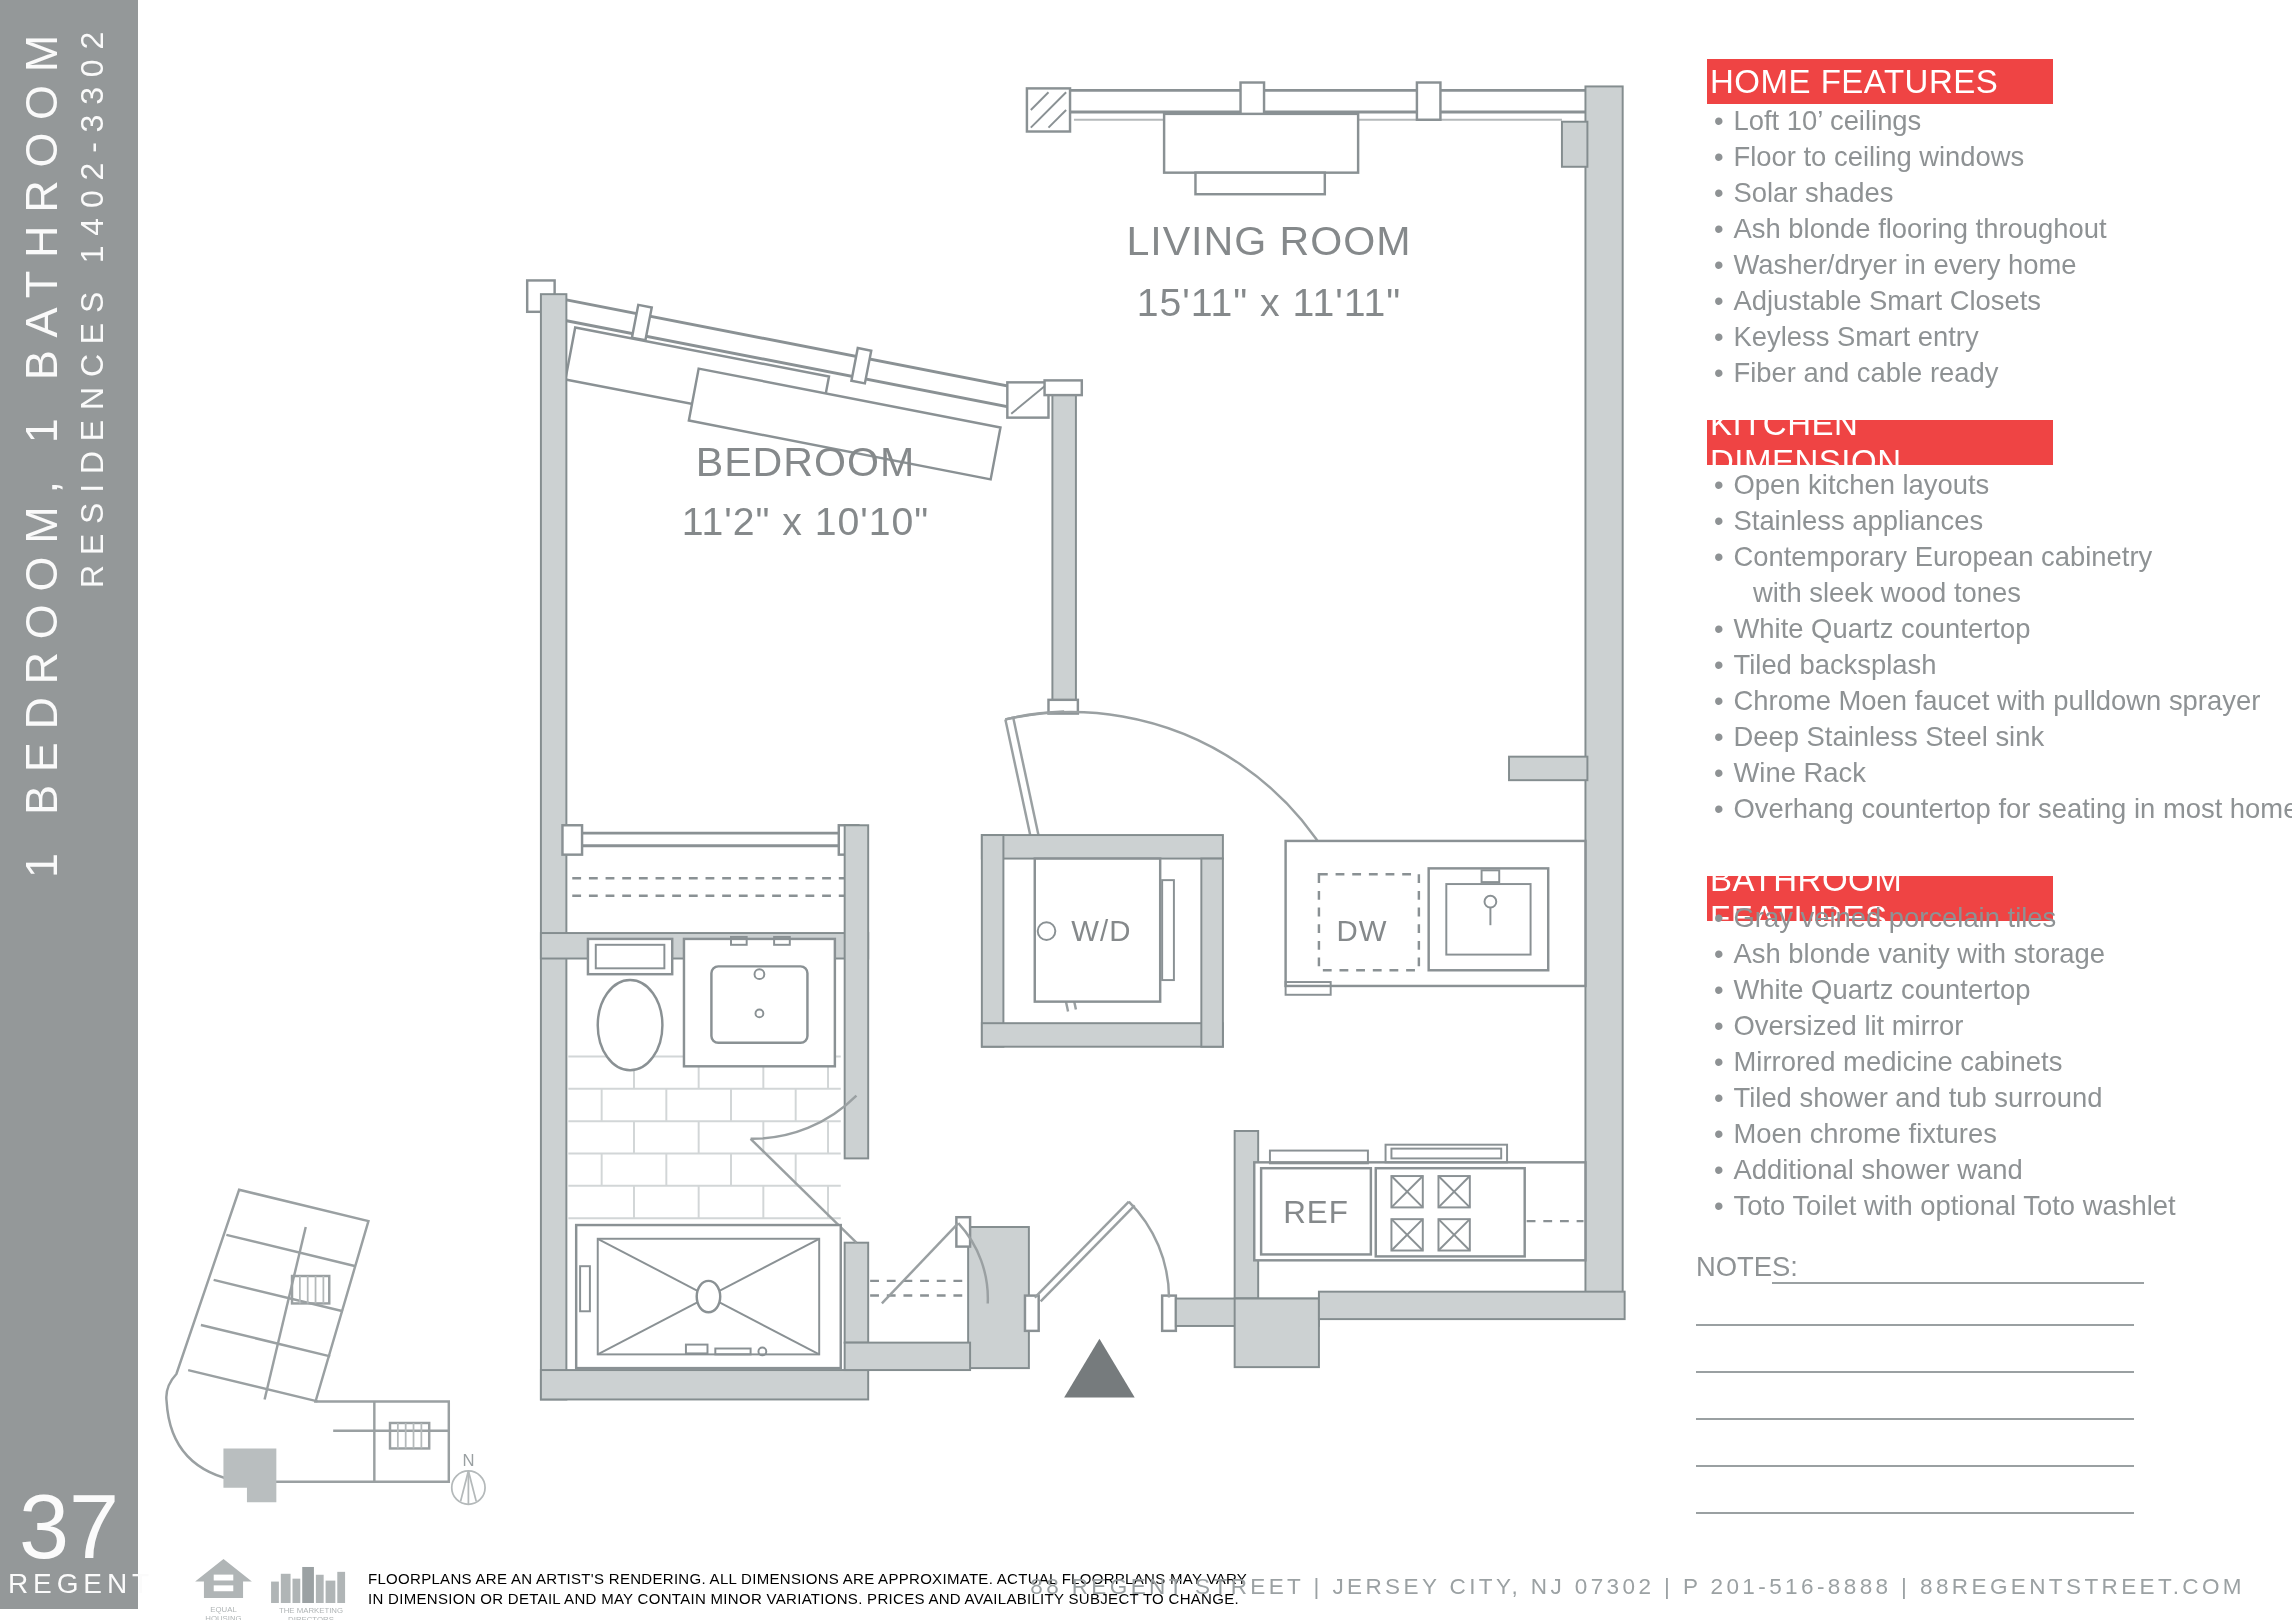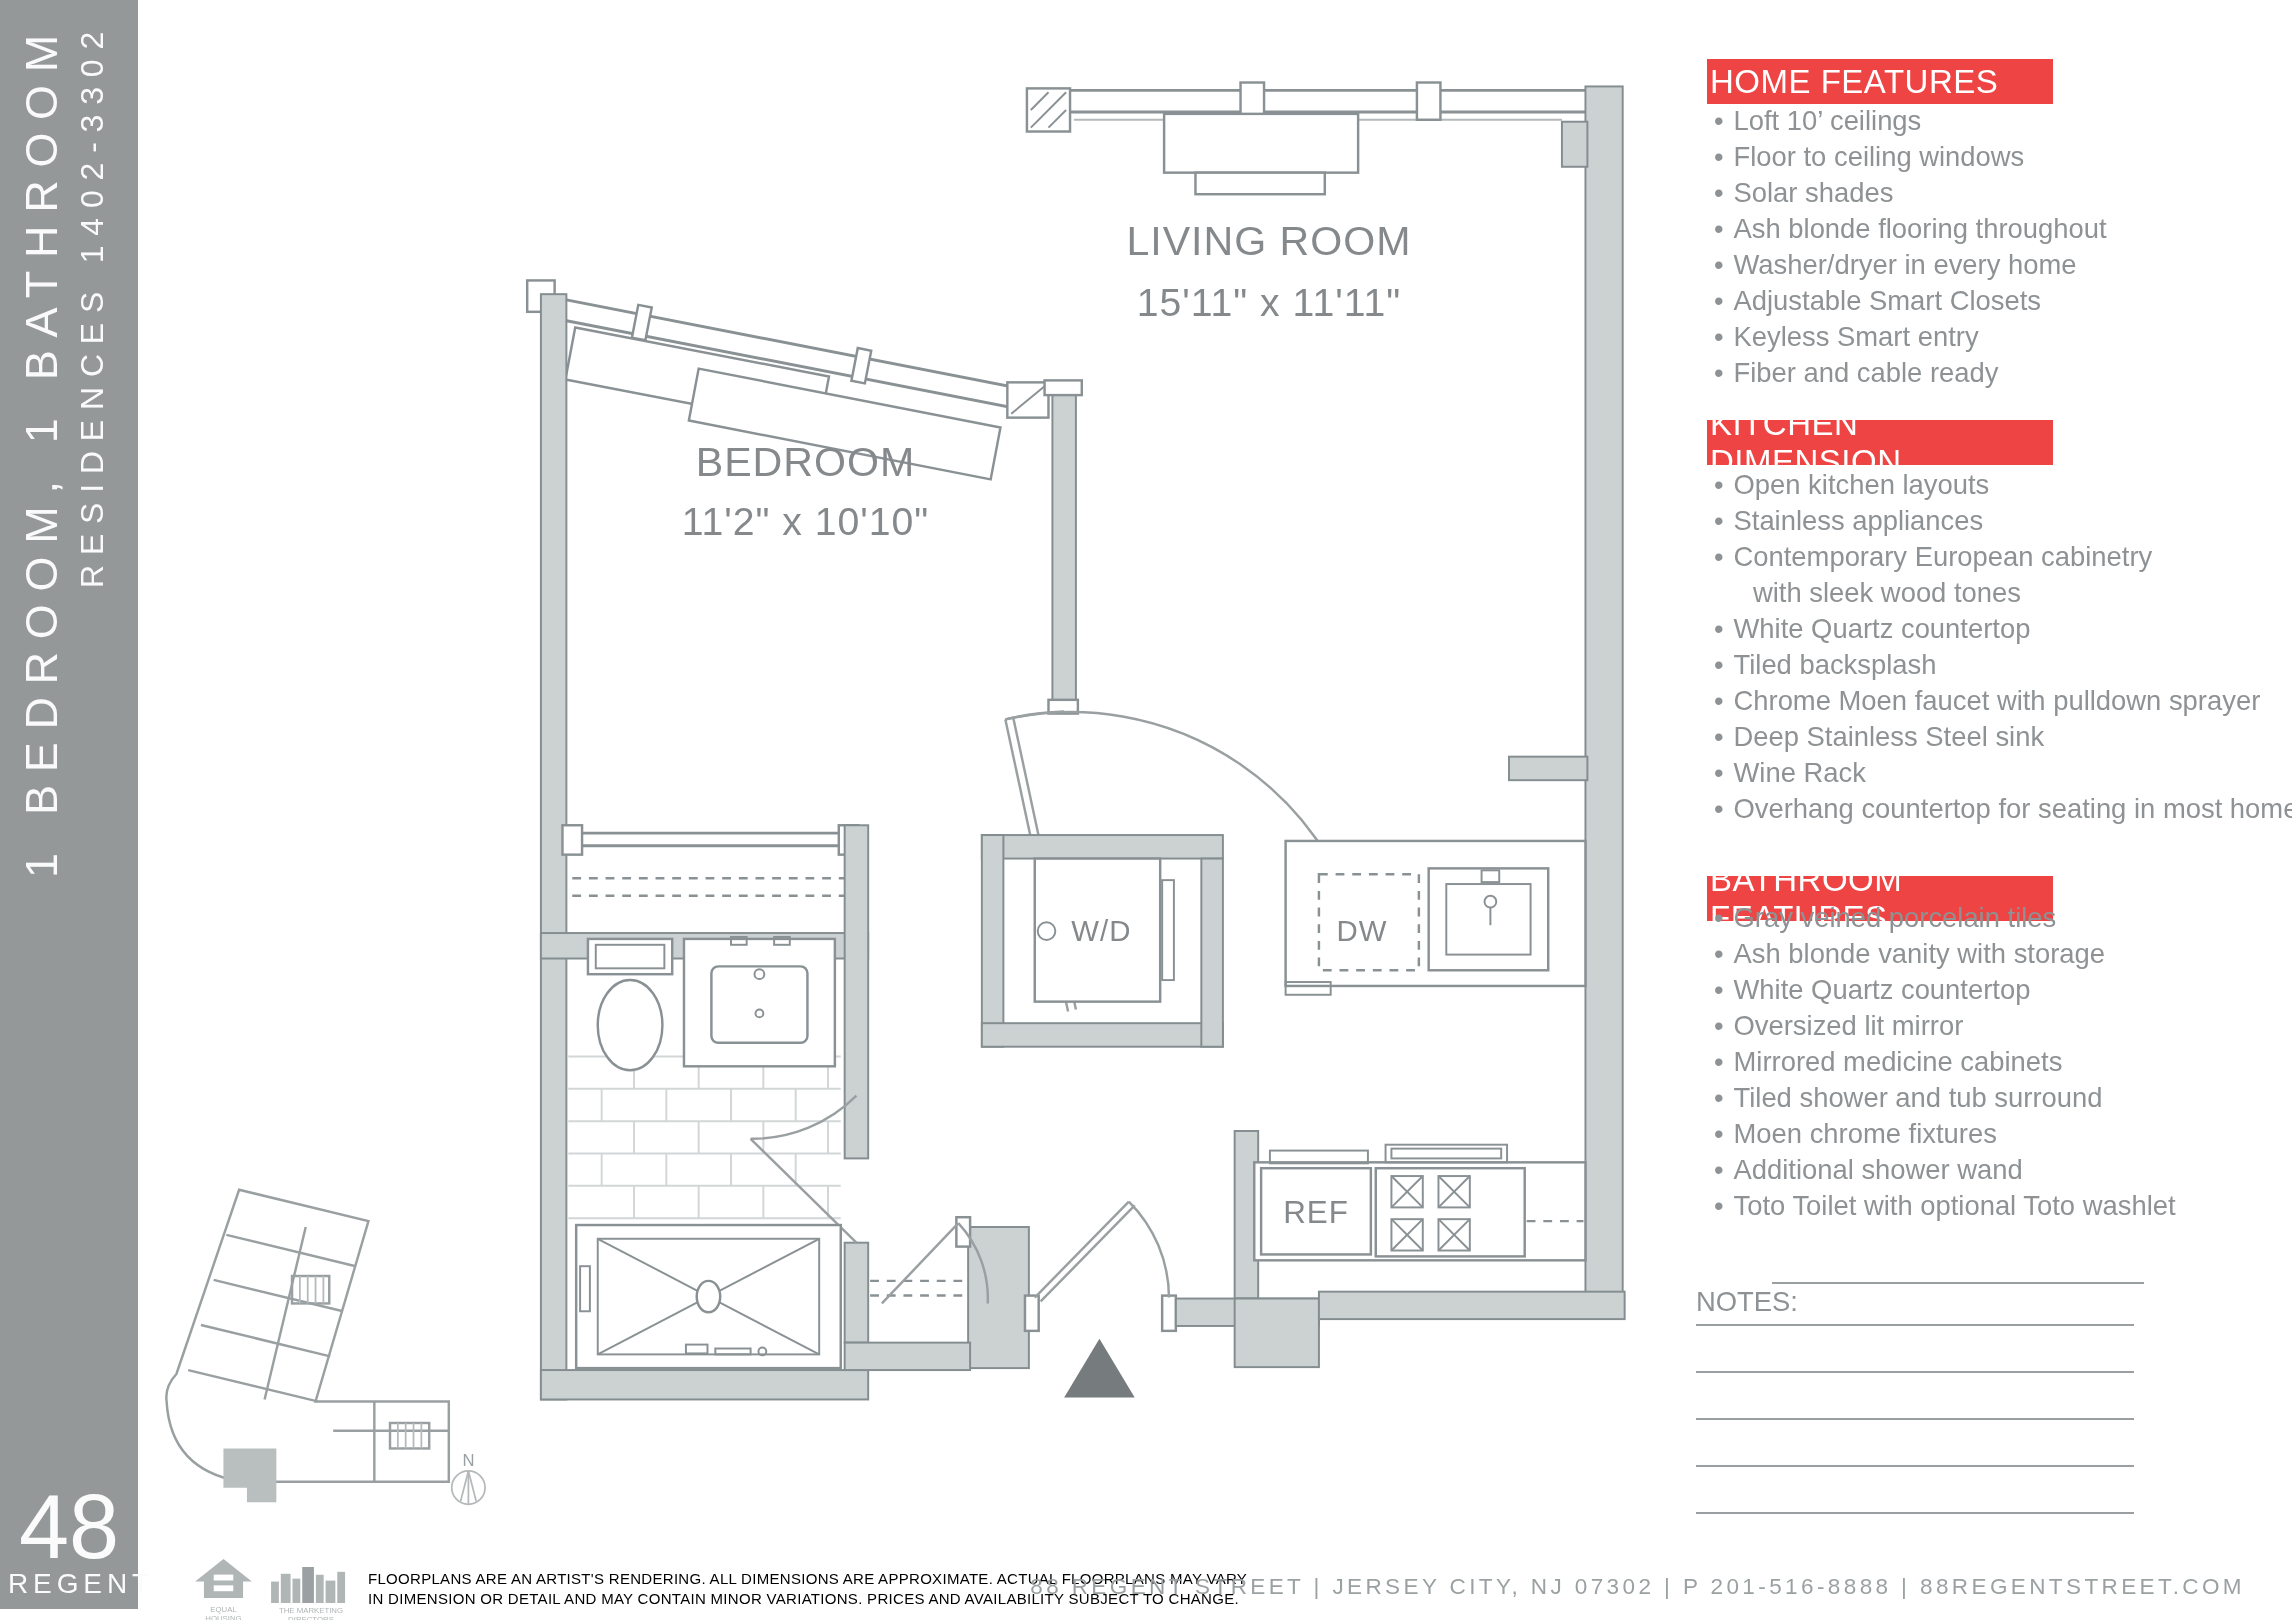--- a/index.html
+++ b/index.html
@@ -21,21 +21,21 @@
           font-size:33px;display:flex;align-items:center;padding-left:3px;box-sizing:border-box;
           letter-spacing:0.5px;}
   .flist{position:absolute;left:1707px;width:608px;margin:0;padding:0;list-style:none;
          color:#8e9294;font-size:27.4px;line-height:36px;}
   .flist li{position:relative;padding-left:26.5px;white-space:nowrap;}
   .flist li::before{content:"\2022";position:absolute;left:6.9px;}
   .flist li.cont{padding-left:46px;}
   .flist li.cont::before{content:"";}
 
   .notes-row{position:absolute;left:1696px;top:1251px;width:451px;color:#8e9294;font-size:27.4px;}
-  .notes-label{display:inline-block;margin-top:35px;}
+  .notes-label{display:inline-block;}
   .notes-inline-line{position:absolute;left:76px;top:31px;width:372px;border-bottom:2px solid #9aa0a2;}
   .note-line{position:absolute;left:1696px;width:438px;border-bottom:2px solid #9aa0a2;}
 
   
   .disclaimer{position:absolute;left:368px;top:1569px;font-size:15px;line-height:19.6px;
               color:#000000;letter-spacing:0.3px;}
   .address{position:absolute;right:48px;top:1574px;font-size:22.5px;letter-spacing:3.4px;
            color:#9ba1a3;white-space:nowrap;}
   .logo-house{position:absolute;left:192px;top:1557px;}
   .logo-house .lbl{font-size:7.8px;color:#b0b5b6;text-align:center;width:63px;line-height:8.8px;}
@@ -57,21 +57,21 @@
 </style>
 </head>
 <body>
 
 <div class="page">
 
   <div class="sidebar">
     <div class="vtext vtitle">1 BEDROOM, 1 BATHROOM</div>
     <div class="vtext vsub">RESIDENCES 1402-3302</div>
     <div class="logo88">
-      <div class="num">48</div>
+      <div class="num">37</div>
       <div class="name">REGENT</div>
     </div>
   </div>
 
   <svg class="plan" width="1529" height="1509" viewBox="140 60 1560 1540">
 
     <line class="thin" x1="1048" y1="92" x2="1652" y2="92"></line>
     <line class="thin" x1="1048" y1="114" x2="1652" y2="114"></line>
     <line class="keyl" x1="1096" y1="122" x2="1594" y2="122"></line>
     <rect class="fix" x="1048" y="90" width="44" height="44"></rect>

